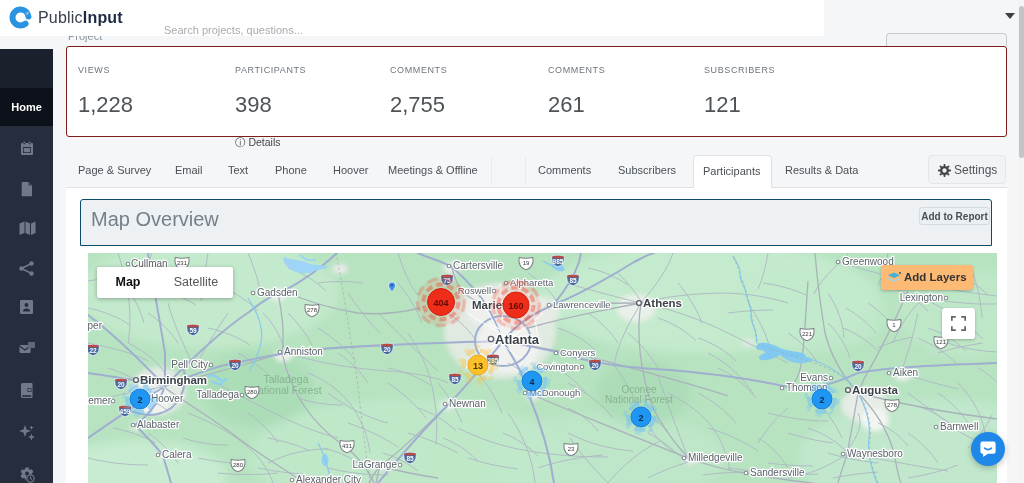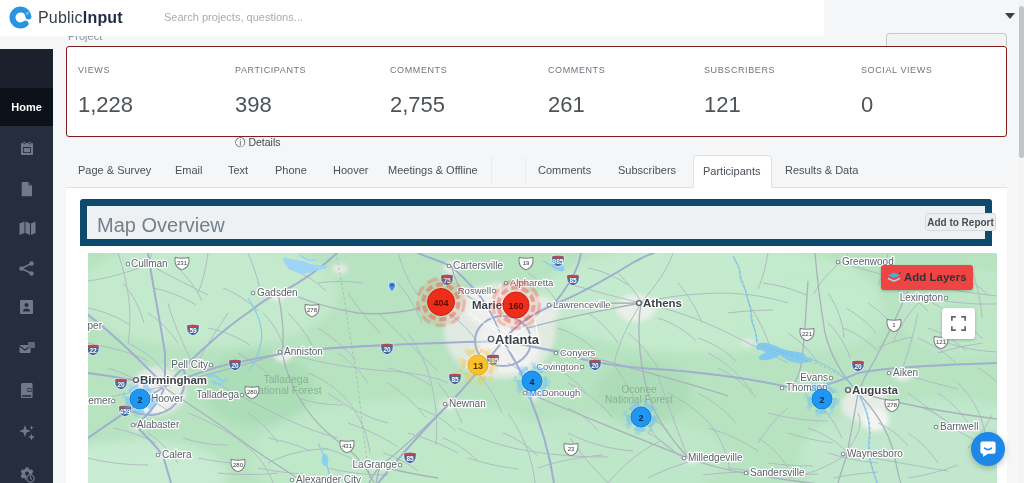--- a/index.html
+++ b/index.html
@@ -2,21 +2,21 @@
 <html><head>
 <meta charset="utf-8">
 <style>
   * { margin:0; padding:0; box-sizing:border-box; }
   html,body { width:1024px; height:483px; overflow:hidden; font-family:"Liberation Sans",sans-serif; background:#f5f6f8; }
   .abs { position:absolute; }
   
   #topbar { position:absolute; left:0; top:0; width:824px; height:36px; background:#fff; z-index:50; }
   #logotext { position:absolute; left:38px; top:9px; font-size:16px; color:#39404d; letter-spacing:.2px; }
   #logotext b { color:#1e2a45; font-weight:bold; }
-  #searchph { position:absolute; left:164px; top:11px; font-size:11px; color:#a9abae; }
+  #searchph { position:absolute; left:164px; top:24px; font-size:11px; color:#a9abae; }
   #caret { position:absolute; left:1005px; top:13px; width:0; height:0; border-left:5px solid transparent; border-right:5px solid transparent; border-top:6px solid #3c4043; }
   
   #sidebar { position:absolute; left:0; top:36px; width:53px; height:447px; background:#262e3d; z-index:40;margin-top:13px; }
   #sb-top { position:absolute; left:0; top:0; width:53px; height:39px; background:#1a202c; }
   #sb-home { position:absolute; left:0; top:39px; width:53px; height:38px; background:#0d1119; color:#fff; font-size:11px; font-weight:bold; text-align:center; line-height:38px; }
   .sbicon { position:absolute; left:19px; opacity:.9; }
   
   #projectlbl { position:absolute; left:68px; top:30px; font-size:11px; color:#8d939b; z-index:10; }
   #topbtn { position:absolute; left:886px; top:33px; width:121px; height:13px; background:#f1f3f4; border:1px solid #c7cacd; border-bottom:none; border-radius:4px 4px 0 0; z-index:10; }
   
@@ -28,30 +28,30 @@
   
   #tabrow { position:absolute; left:66px; top:155px; width:941px; height:32px; z-index:12; font-size:11px; color:#495057; }
   .tab { position:absolute; top:9px; }
   #activetab { position:absolute; left:627px; top:0px; width:79px; height:33px; background:#fff; border:1px solid #dee2e6; border-bottom:none; border-radius:4px 4px 0 0; }
   #activetab span { position:absolute; left:9px; top:9px; }
   .tabdiv { position:absolute; top:2px; width:1px; height:28px; background:#e9ebed; }
   #settingsbtn { position:absolute; left:862px; top:0px; width:78px; height:29px; background:#f1f3f5; border:1px solid #e3e6ea; border-radius:4px; }
   #settingsbtn span { position:absolute; left:25px; top:7px; font-size:12px; color:#4e555b; }
   
   #bigcard { position:absolute; left:66px; top:187px; width:941px; height:296px; background:#fff; border-top:1px solid #dee2e6; z-index:5; }
-  #mapheader { position:absolute; left:80px; top:199px; width:912px; height:47px; background:#eef1f4; border:7px solid #0c4a6e; border-radius:3px 3px 0 0; z-index:8; }
+  #mapheader { position:absolute; left:80px; top:199px; width:912px; height:47px; background:#eef1f4; border:1px solid #0c4a6e; border-radius:3px 3px 0 0; z-index:8; }
   #mapheader .title { position:absolute; left:10px; top:8px; font-size:20px; color:#75808a; }
   #addreport { position:absolute; left:838px; top:7px; width:71px; height:18px; background:#eceff1; border:1px solid #d5dade; border-radius:3px; font-size:10px; font-weight:bold; color:#494f54; text-align:center; line-height:17px; white-space:nowrap; }
   
   #map { position:absolute; left:88px; top:253px; width:909px; height:230px; background:#bce6c6; overflow:hidden; z-index:8; }
   
   #mapsat { position:absolute; left:9px; top:14px; width:136px; height:31px; background:#fff; border-radius:2px; box-shadow:0 1px 4px rgba(0,0,0,.3); z-index:30; }
   #mapsat .m { position:absolute; left:0; top:0; width:62px; height:31px; font-size:12.5px; font-weight:bold; color:#111; text-align:center; line-height:31px; }
   #mapsat .s { position:absolute; left:62px; top:0; width:74px; height:31px; font-size:12.5px; color:#565656; text-align:center; line-height:31px; }
-  #addlayers { position:absolute; left:793px; top:12px; width:92px; height:25px; background:#ef4444; border-radius:3px; box-shadow:0 1px 3px rgba(0,0,0,.25); z-index:30;padding-left:8px; }
+  #addlayers { position:absolute; left:793px; top:12px; width:92px; height:25px; background:#fdba74; border-radius:3px; box-shadow:0 1px 3px rgba(0,0,0,.25); z-index:30;padding-left:8px; }
   #addlayers span { position:absolute; left:23px; top:6px; font-size:11.5px; font-weight:bold; color:#333; }
   #fullscr { position:absolute; left:854px; top:55px; width:33px; height:31px; background:#fff; border-radius:3px; box-shadow:0 1px 3px rgba(0,0,0,.25); z-index:30; }
   
   #chat { position:absolute; left:971px; top:432px; width:34px; height:34px; border-radius:50%; background:#1e87e8; box-shadow:0 2px 6px rgba(0,0,0,.25); z-index:60; }
   
   #sbtrack { position:absolute; left:1018px; top:0; width:6px; height:483px; background:#f4f4f4; z-index:70; }
   #sbthumb { position:absolute; left:1019px; top:6px; width:5px; height:152px; background:#c2c4c7; border-radius:3px; z-index:71; }
 </style>
 </head>
 <body>
@@ -134,44 +134,60 @@
       <div class="lbl">COMMENTS</div>
       <div class="val">2,755</div>
     </div>
   <div class="stat" style="left:481px">
       <div class="lbl">COMMENTS</div>
       <div class="val">261</div>
     </div>
   <div class="stat" style="left:637px">
       <div class="lbl">SUBSCRIBERS</div>
       <div class="val">121</div>
-    </div>
-  <div class="stat" style="left:794px">
-      <div class="lbl">SOCIAL VIEWS</div>
-      <div class="val">0</div>
     </div>
 </div>
 
 <div id="bigcard"></div>
 
 <div id="tabrow">
   <span class="tab" style="left:12px">Page &amp; Survey</span>
   <span class="tab" style="left:109px">Email</span>
   <span class="tab" style="left:162px">Text</span>
   <span class="tab" style="left:209px">Phone</span>
   <span class="tab" style="left:267px">Hoover</span>
   <span class="tab" style="left:322px">Meetings &amp; Offline</span>
   <div class="tabdiv" style="left:425px"></div>
     <div class="tabdiv" style="left:459px"></div>
   <span class="tab" style="left:472px">Comments</span>
   <span class="tab" style="left:552px">Subscribers</span>
   <div id="activetab">
       <span>Participants</span>
     </div>
   <span class="tab" style="left:719px">Results &amp; Data</span>
+  <div id="settingsbtn">
+    <svg class="abs" style="left:9px;top:8px" width="13" height="13" viewBox="0 0 16 16">
+        <g fill="#3e4347">
+          <circle cx="8" cy="8" r="4.1" fill="none" stroke="#3e4347" stroke-width="2.8"></circle>
+          <g>
+            <rect x="6.9" y="0" width="2.2" height="3.1" rx="0.8"></rect>
+            <rect x="6.9" y="12.9" width="2.2" height="3.1" rx="0.8"></rect>
+            <rect x="0" y="6.9" width="3.1" height="2.2" rx="0.8"></rect>
+            <rect x="12.9" y="6.9" width="3.1" height="2.2" rx="0.8"></rect>
+            <g transform="rotate(45 8 8)">
+              <rect x="6.9" y="0" width="2.2" height="3.1" rx="0.8"></rect>
+              <rect x="6.9" y="12.9" width="2.2" height="3.1" rx="0.8"></rect>
+              <rect x="0" y="6.9" width="3.1" height="2.2" rx="0.8"></rect>
+              <rect x="12.9" y="6.9" width="3.1" height="2.2" rx="0.8"></rect>
+            </g>
+          </g>
+        </g>
+      </svg>
+    <span>Settings</span>
+  </div>
 </div>
 
 <div id="mapheader">
   <div class="title">Map Overview</div>
   <div id="addreport">Add to Report</div>
 </div>
 
 <div id="map">
   <svg id="mapsvg" width="909" height="230" viewBox="0 0 909 230">
   <defs>
@@ -457,20 +473,24 @@
     <circle cx="553" cy="164" r="13" fill="none" stroke="#6cbdf7" stroke-width="4" opacity="0.55" stroke-dasharray="11 5"></circle>
     <circle cx="553" cy="164" r="16.5" fill="none" stroke="#6cbdf7" stroke-width="3" opacity="0.28" stroke-dasharray="6 7"></circle>
     <circle cx="553" cy="164" r="10" fill="#2096f3" stroke="#0d7ede" stroke-width="1"></circle>
     <text x="553" y="167.5" font-family="Liberation Sans,sans-serif" font-size="9px" font-weight="bold" fill="#0a2c50" text-anchor="middle">2</text>
     <circle cx="734" cy="146" r="13" fill="none" stroke="#6cbdf7" stroke-width="4" opacity="0.55" stroke-dasharray="11 5"></circle>
     <circle cx="734" cy="146" r="16.5" fill="none" stroke="#6cbdf7" stroke-width="3" opacity="0.28" stroke-dasharray="6 7"></circle>
     <circle cx="734" cy="146" r="10" fill="#2096f3" stroke="#0d7ede" stroke-width="1"></circle>
     <text x="734" y="149.5" font-family="Liberation Sans,sans-serif" font-size="9px" font-weight="bold" fill="#0a2c50" text-anchor="middle">2</text>
   </g>
   </svg>
+  <div id="mapsat">
+      <div class="m">Map</div>
+      <div class="s">Satellite</div>
+    </div>
   <div id="addlayers">
     <svg class="abs" style="left:7px;top:7px" width="13" height="11" viewBox="0 0 13 11">
       <path d="M6 0.5 L12 3.2 L6 5.9 L0 3.2 Z" fill="#45b0d8"></path>
         <circle cx="12" cy="1" r="1" fill="#2a6171"></circle>
       <path d="M0 5.6 L6 8.3 L12 5.6 L12 7.2 L6 9.9 L0 7.2 Z" fill="#9fd7e9"></path>
     </svg>
     <span>Add Layers</span>
   </div>
   <div id="fullscr">
     <svg class="abs" style="left:9px;top:8px" width="15" height="15" viewBox="0 0 14 14">

